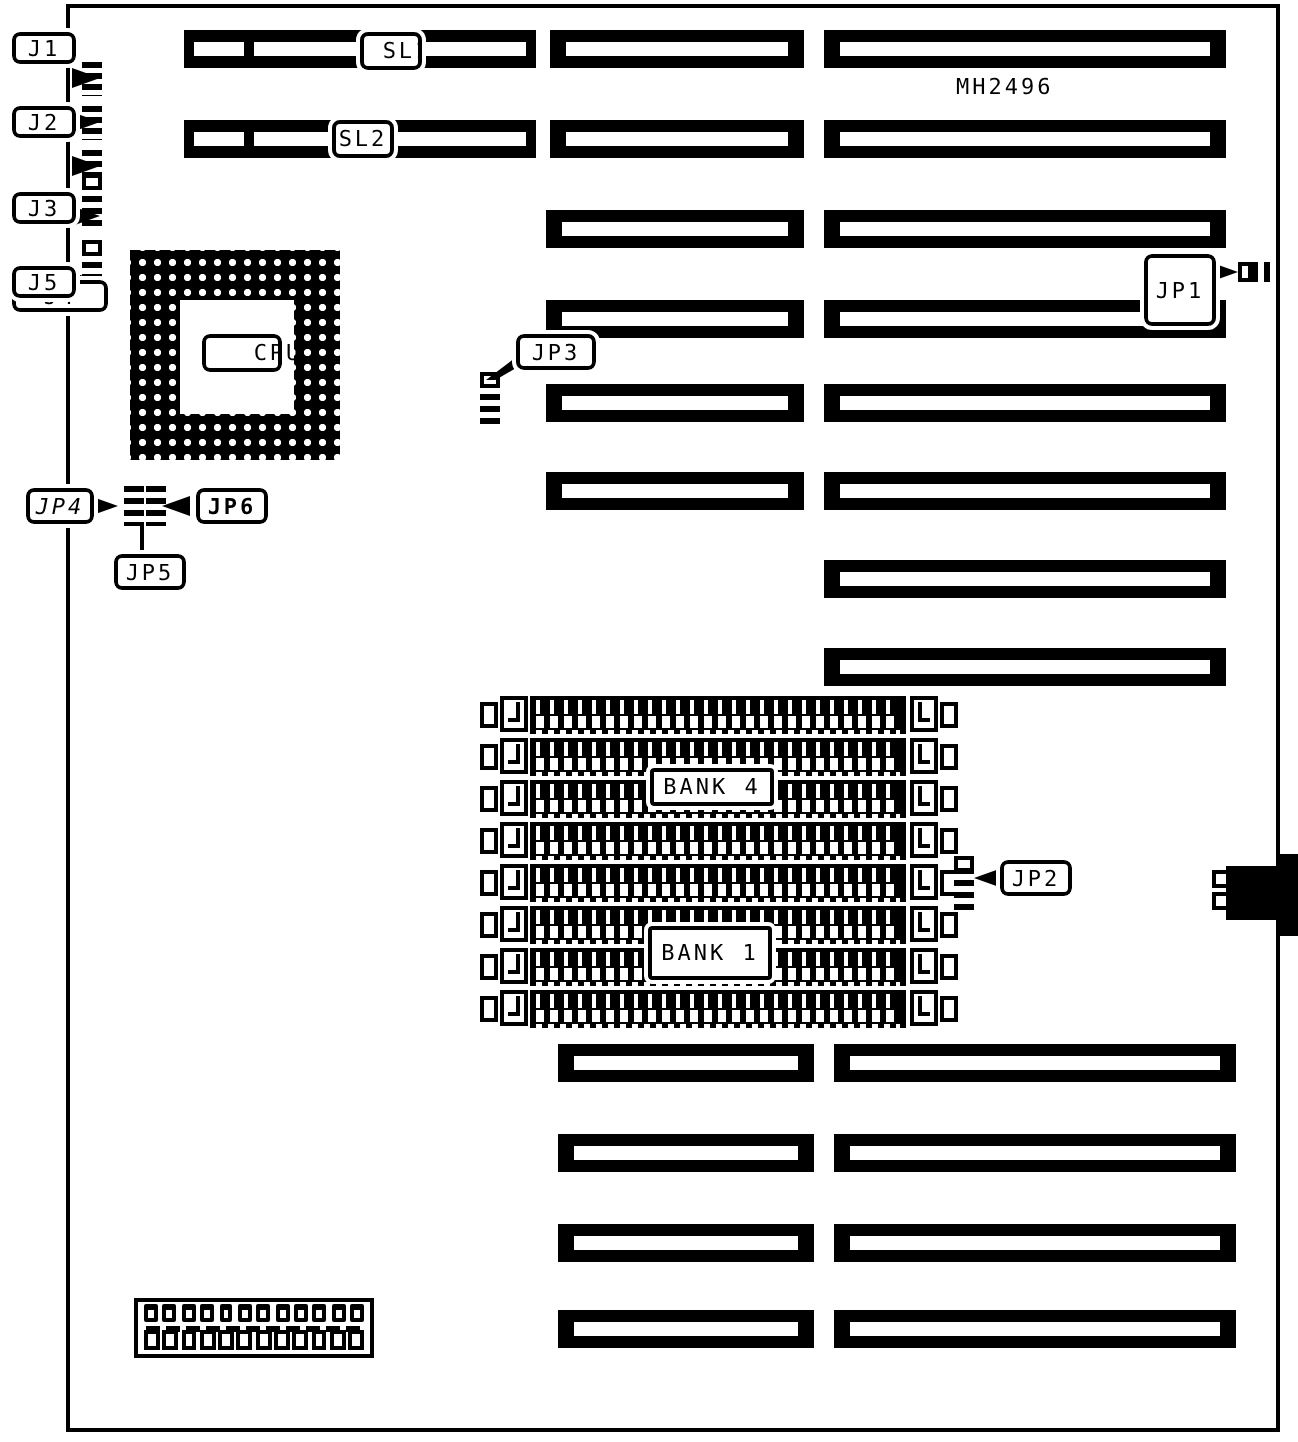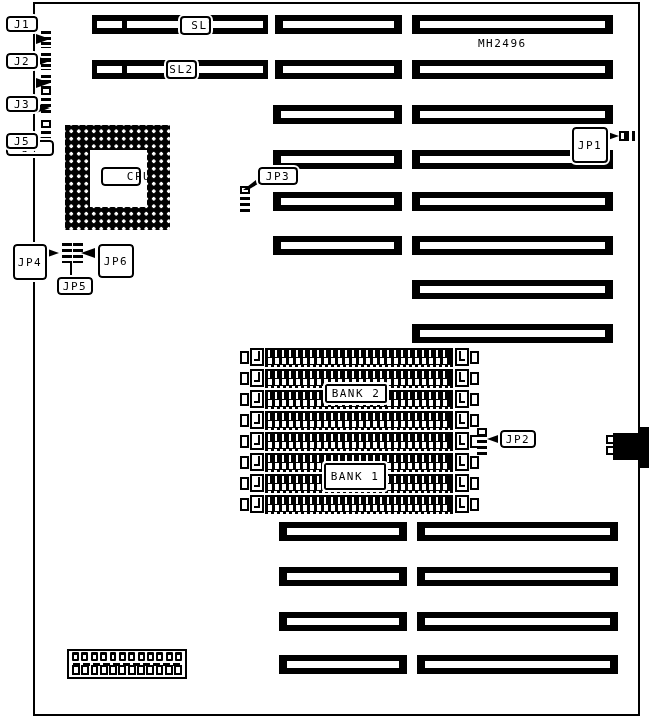--- a/index.html
+++ b/index.html
@@ -231,30 +231,30 @@
 
   <div class="callout" style="left:572px;top:127px;width:36px;height:36px;">
       <span>JP1</span>
     </div>
   <div class="tr" style="left:605px;top:131px;"></div>
   <div class="connh" style="left:619px;top:131px;width:20px;height:10px;">
       <i class="hc" style="width:7px;"></i>
       <i class="ps" style="flex:1;"></i>
     </div>
 
-  <div class="callout" style="left:13px;top:244px;width:34px;height:36px;">
+  <div class="callout" style="left:13px;top:244px;width:34px;height:18px;font-style:italic;">
       <span>JP4</span>
     </div>
   <div class="tr" style="left:45px;top:248px;"></div>
   <div class="jpblock">
       <i></i>
       <i></i>
     </div>
   <div class="tl" style="left:81px;top:248px;"></div>
-  <div class="callout" style="left:98px;top:244px;width:36px;height:34px;">
+  <div class="callout" style="left:98px;top:244px;width:36px;height:18px;font-weight:bold;">
       <span>JP6</span>
     </div>
   <div class="vline" style="left:70px;top:262px;height:16px;"></div>
   <div class="callout" style="left:57px;top:277px;width:36px;height:18px;">
       <span>JP5</span>
     </div>
 
   <div class="simm" style="top:348px;">
       <span class="tabL"></span>
       <span class="clipL"></span>
@@ -338,21 +338,21 @@
       <span class="bar">
         <i class="teeth"></i>
         <i class="cells"></i>
         <i class="dashl"></i>
       </span>
       <span class="clipR"></span>
       <span class="tabR"></span>
     </div>
 
   <div class="callout" style="left:325px;top:384px;width:62px;height:19px;border-radius:2px;">
-      <span>BANK 2</span>
+      <span>BANK 4</span>
     </div>
   <div class="callout" style="left:324px;top:463px;width:62px;height:27px;border-radius:2px;">
       <span>BANK 1</span>
     </div>
 
   <div class="connv" style="left:477px;top:428px;height:27px;">
       <i class="hc" style="height:8px;"></i>
       <i class="ps" style="height:19px;"></i>
     </div>
   <div class="tl" style="left:487px;top:434px;"></div>

